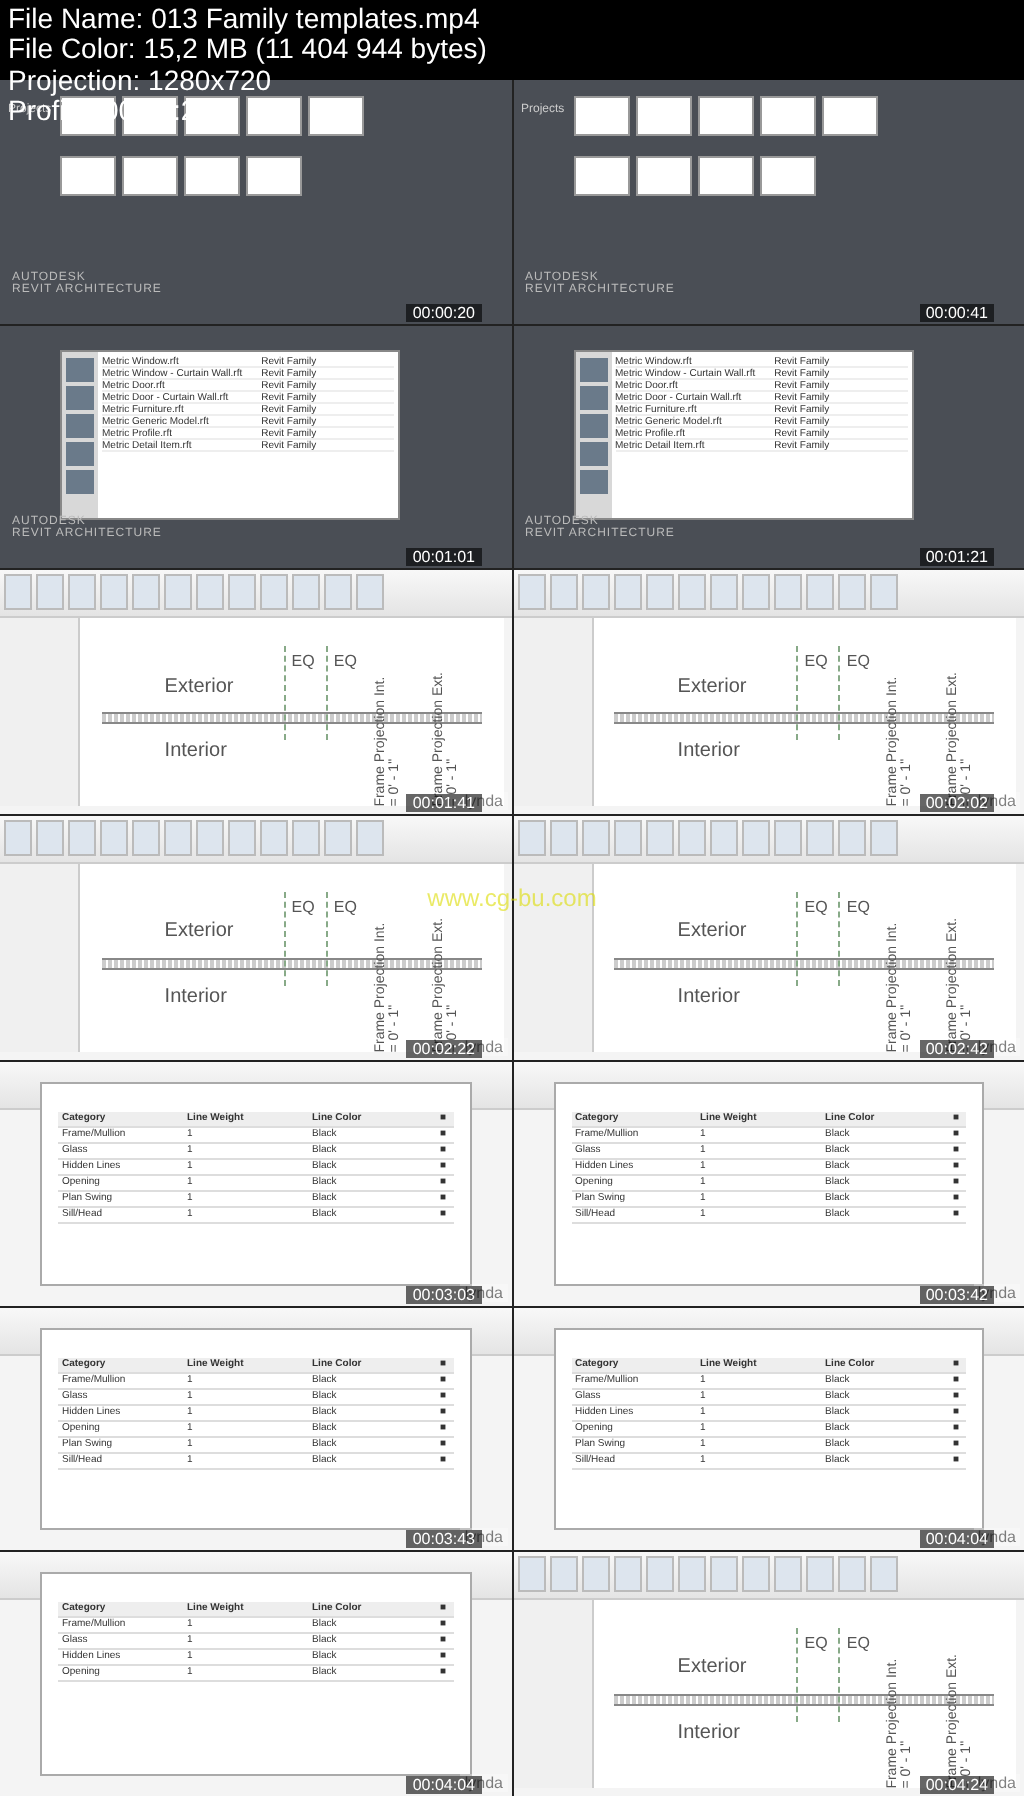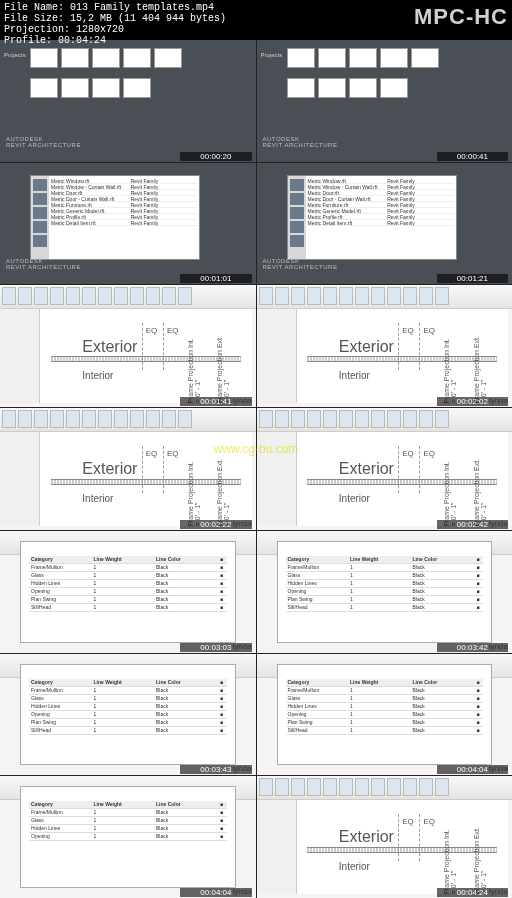--- a/index.html
+++ b/index.html
@@ -16,21 +16,21 @@
   position: absolute;
   top: 0; left: 0; right: 0;
   height: 40px;
   background: #000;
   padding: 2px 4px;
   display: flex;
   justify-content: space-between;
   align-items: flex-start;
   z-index: 10;
 }
-.fileinfo { font-size: 10px; line-height: 1.1; font-family: Liberation Mono, monospace; }
+.fileinfo { font-size: 14px; line-height: 1.1; }
 .fileinfo div { white-space: nowrap; }
 .app-title { font-size: 22px; font-weight: bold; letter-spacing: 1px; align-self: flex-start; margin-top: 2px; color: #d0d0d0; }
 .grid {
   position: absolute;
   top: 40px; left: 0; right: 0; bottom: 0;
   display: grid;
   grid-template-columns: 1fr 1fr;
   grid-template-rows: repeat(7, 1fr);
   gap: 1px;
   background: #222;
@@ -46,25 +46,25 @@
   position: absolute;
   bottom: 2px; right: 2px;
   font-size: 8px;
   color: rgba(0,0,0,0.5);
   background: rgba(255,255,255,0.3);
   padding: 0 2px;
   text-align: center;
 }
 .timecode {
   position: absolute;
-  bottom: 1px; right: 4px;
+  bottom: 1px; right: 15px;
   font-size: 8px;
   color: #fff;
   background: rgba(0,0,0,0.6);
-  padding: 0 20px;
+  padding: 0 3px;
 }
 .url-wm {
   position: absolute;
   top: 50%; left: 50%;
   transform: translate(-50%, -50%);
   font-size: 12px;
   color: rgba(220,220,0,0.6);
   font-weight: normal;
   pointer-events: none;
   z-index: 5;
@@ -150,21 +150,21 @@
 }
 .props-panel {
   position: absolute;
   top: 24px; left: 0; width: 40px; bottom: 4px;
   background: #f0f0f0;
   border-right: 1px solid #ccc;
 }
 .label-ext {
   position: absolute;
   top: 30%; left: 20%;
-  font-size: 16px;
+  font-size: 10px;
   color: #555;
 }
 .label-int {
   position: absolute;
   top: 65%; left: 20%;
   font-size: 10px;
   color: #555;
 }
 .eq {
   position: absolute;
@@ -214,25 +214,24 @@
 .prow.h { background: #eee; font-weight: bold; }
 .prow span { flex: 1; padding: 0 2px; }
 .prow .lock { width: 10px; flex: none; text-align: center; }
 </style>
 </head>
 <body>
 
 <div class="header">
   <div class="fileinfo">
     <div><span>File Name:</span> <span>013 Family templates.mp4</span></div>
-    <div><span>File Size:</span> <span>15,2 MB (11 404 944 bytes)</span></div>
+    <div><span>File Color:</span> <span>15,2 MB (11 404 944 bytes)</span></div>
     <div><span>Projection:</span> <span>1280x720</span></div>
     <div><span>Profile:</span> <span>00:04:24</span></div>
   </div>
-  <div class="app-title">MPC-HC</div>
 </div>
 
 <div class="url-wm">www.cg-bu.com</div>
 
 <div class="grid">
 
   <div class="thumb dark">
     <div class="side-label">Projects</div>
     <div class="recent-row">
       <div class="recent-tile"></div>

